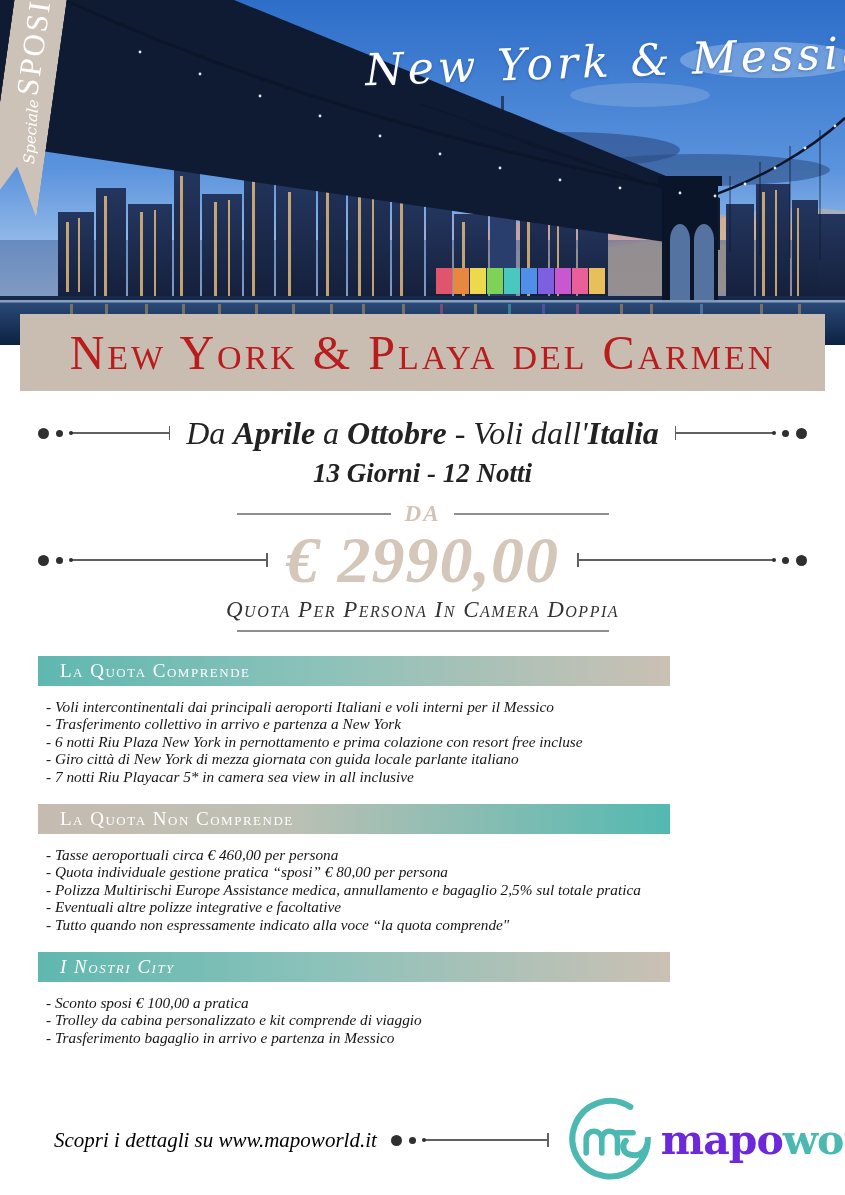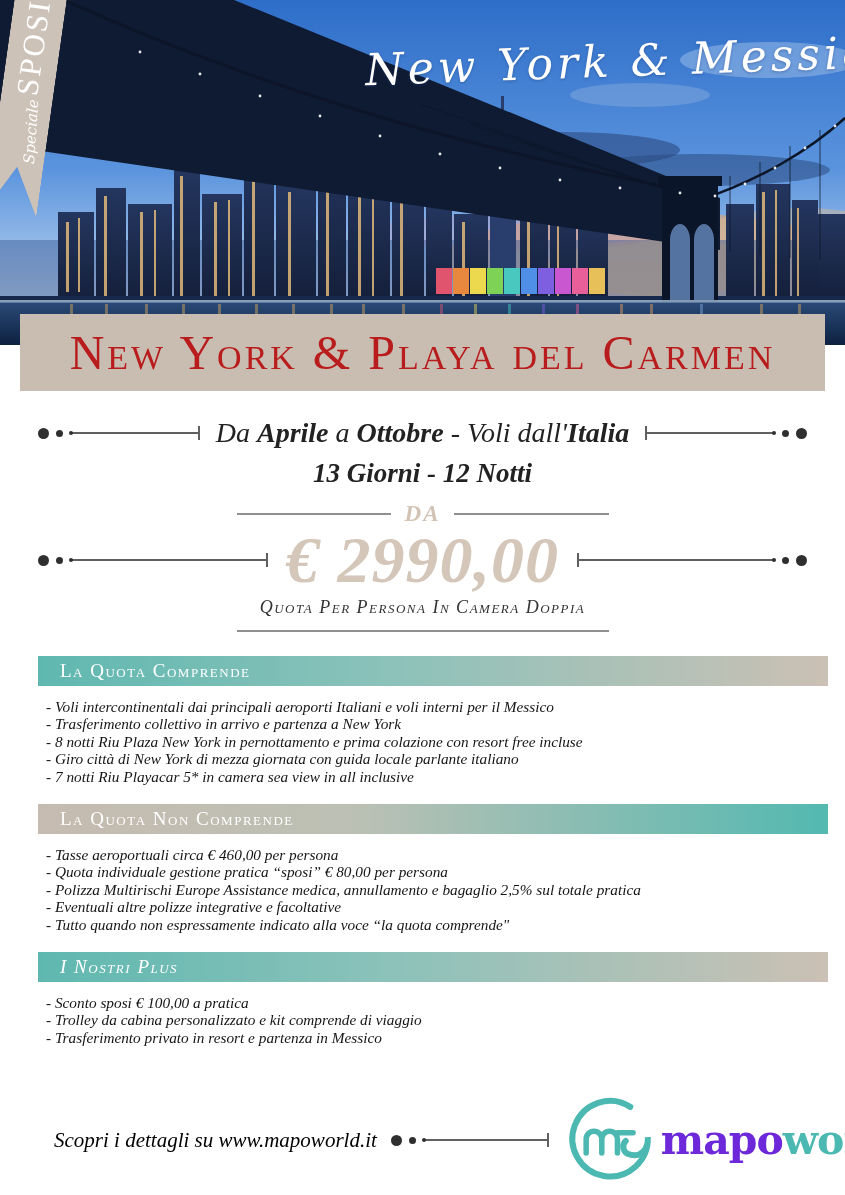--- a/index.html
+++ b/index.html
@@ -37,36 +37,36 @@
   .d-sm{width:7px;height:7px;}
   .ln{flex:1;height:1.5px;background:#606060;position:relative;}
   .ln::before{content:'';position:absolute;width:4px;height:4px;border-radius:50%;background:#2f2f2f;top:-1.2px;}
   .orn-l .ln::before{left:-1px;}
   .orn-l .ln::after{content:'';position:absolute;right:0;top:-6px;width:1.6px;height:13.5px;background:#606060;}
   .orn-r .ln::before{right:-1px;}
   .orn-r .ln::after{content:'';position:absolute;left:0;top:-6px;width:1.6px;height:13.5px;background:#606060;}
 
   
   .dates-row{position:absolute;top:413px;left:38px;right:38px;height:40px;display:flex;align-items:center;}
-  .dates-text{font-style:italic;font-size:28px;color:#222;margin:0 16px;white-space:nowrap;}
+  .dates-text{font-style:italic;font-size:32px;color:#222;margin:0 16px;white-space:nowrap;}
   .dates-text .b{font-weight:bold;}
   .duration{position:absolute;top:458px;left:0;width:100%;text-align:center;
     font-style:italic;font-weight:bold;font-size:27px;color:#222;}
   .da-row{position:absolute;top:501px;left:50%;transform:translateX(-50%);width:372px;
     display:flex;align-items:center;gap:14px;}
   .da-ln{flex:1;height:2px;background:#8f8f8f;}
   .da-word{font-style:italic;font-weight:bold;font-size:23px;color:#d2c3b4;letter-spacing:2px;}
   .price-row{position:absolute;top:516px;left:38px;right:38px;height:88px;display:flex;align-items:center;}
   .price{font-style:italic;font-weight:bold;font-size:66px;color:#d4c6b8;margin:0 18px;white-space:nowrap;letter-spacing:1px;}
   .price-note{position:absolute;top:597px;left:0;width:100%;text-align:center;
-    font-style:italic;font-variant:small-caps;font-size:18px;color:#333;letter-spacing:1.5px;}
+    font-style:italic;font-variant:small-caps;font-size:23px;color:#333;letter-spacing:1.5px;}
   .note-ln{position:absolute;top:630px;left:50%;transform:translateX(-50%);width:372px;height:1.6px;background:#8f8f8f;}
 
   
-  .sec-bar{position:absolute;left:38px;width:790px;height:30px;display:flex;align-items:center;
+  .sec-bar{position:absolute;left:38px;width:632px;height:30px;display:flex;align-items:center;
     padding-left:22px;box-sizing:border-box;}
   .sec-bar span{font-variant:small-caps;font-size:19px;color:#ffffff;letter-spacing:1.5px;}
   .grad-tb{background:linear-gradient(90deg,#5fb8b0 0%,#8cc2ba 45%,#cbc0b4 100%);}
   .grad-bt{background:linear-gradient(90deg,#c6bbb0 0%,#bcc0b4 40%,#53b9b1 100%);}
   .sec-bar.italic span{font-style:italic;}
   .sec-list{position:absolute;left:46px;right:30px;font-style:italic;font-size:15.3px;color:#151515;}
   .sec-list .li{line-height:17.4px;white-space:nowrap;}
 
   
   .footer{position:absolute;top:1092px;left:40px;right:24px;height:96px;display:flex;align-items:center;}
@@ -287,43 +287,43 @@
   </div>
   <div class="price-note">Quota Per Persona In Camera Doppia</div>
   <div class="note-ln"></div>
 
   <div class="sec-bar grad-tb" style="top:656px">
     <span>La Quota Comprende</span>
   </div>
   <div class="sec-list" style="top:698px">
       <div class="li">- Voli intercontinentali dai principali aeroporti Italiani e voli interni per il Messico</div>
       <div class="li">- Trasferimento collettivo in arrivo e partenza a New York</div>
-      <div class="li">- 8 notti Riu Plaza New York in pernottamento e prima colazione con resort free incluse</div>
+      <div class="li">- 6 notti Riu Plaza New York in pernottamento e prima colazione con resort free incluse</div>
       <div class="li">- Giro città di New York di mezza giornata con guida locale parlante italiano</div>
       <div class="li">- 7 notti Riu Playacar 5* in camera sea view in all inclusive</div>
     </div>
 
   <div class="sec-bar grad-bt" style="top:804px">
     <span>La Quota Non Comprende</span>
   </div>
   <div class="sec-list" style="top:846px">
       <div class="li">- Tasse aeroportuali circa € 460,00 per persona</div>
       <div class="li">- Quota individuale gestione pratica “sposi” € 80,00 per persona</div>
       <div class="li">- Polizza Multirischi Europe Assistance medica, annullamento e bagaglio 2,5% sul totale pratica</div>
       <div class="li">- Eventuali altre polizze integrative e facoltative</div>
       <div class="li">- Tutto quando non espressamente indicato alla voce “la quota comprende"</div>
     </div>
 
   <div class="sec-bar grad-tb italic" style="top:952px">
-    <span>I Nostri Plus</span>
+    <span>I Nostri City</span>
   </div>
   <div class="sec-list" style="top:994px">
       <div class="li">- Sconto sposi € 100,00 a pratica</div>
       <div class="li">- Trolley da cabina personalizzato e kit comprende di viaggio</div>
-      <div class="li">- Trasferimento privato in resort e partenza in Messico</div>
+      <div class="li">- Trasferimento bagaglio in arrivo e partenza in Messico</div>
     </div>
 
   <div class="footer">
     <svg width="80" height="70" viewBox="0 0 80 70">
       <defs>
         <linearGradient id="gold" x1="0" y1="0" x2="1" y2="1">
           <stop offset="0" stop-color="#f4dd95"></stop>
             <stop offset="0.5" stop-color="#d8ab44"></stop>
             <stop offset="1" stop-color="#a8781f"></stop>
         </linearGradient>

